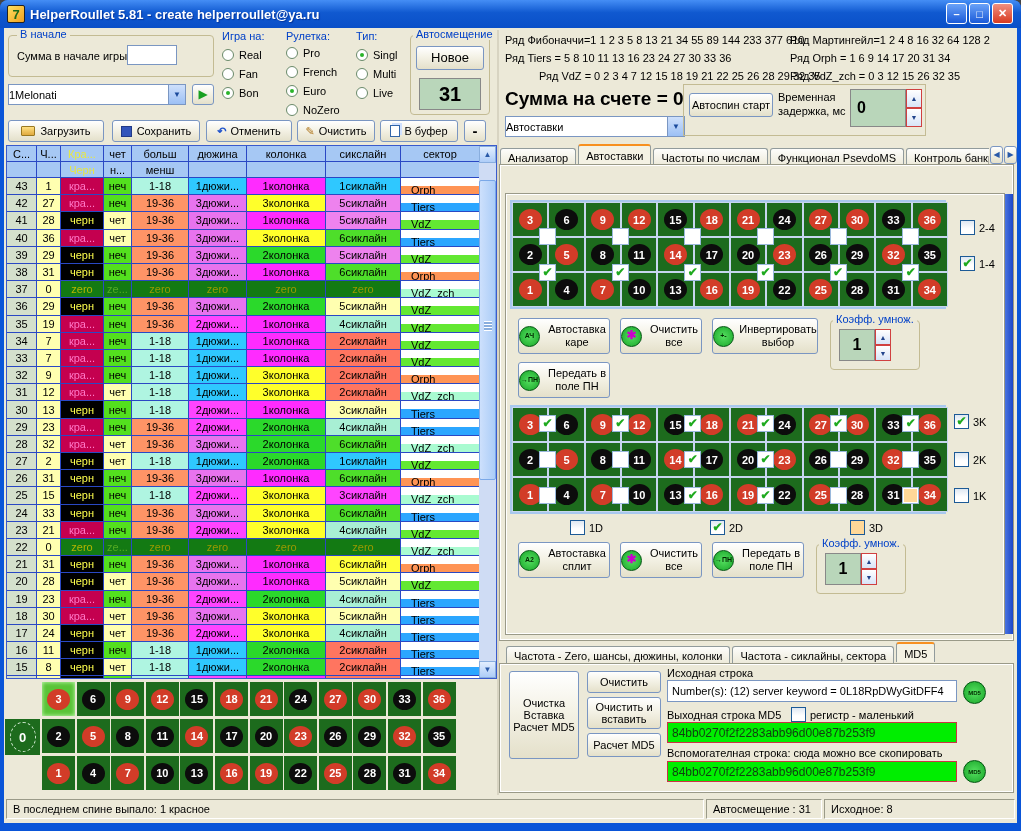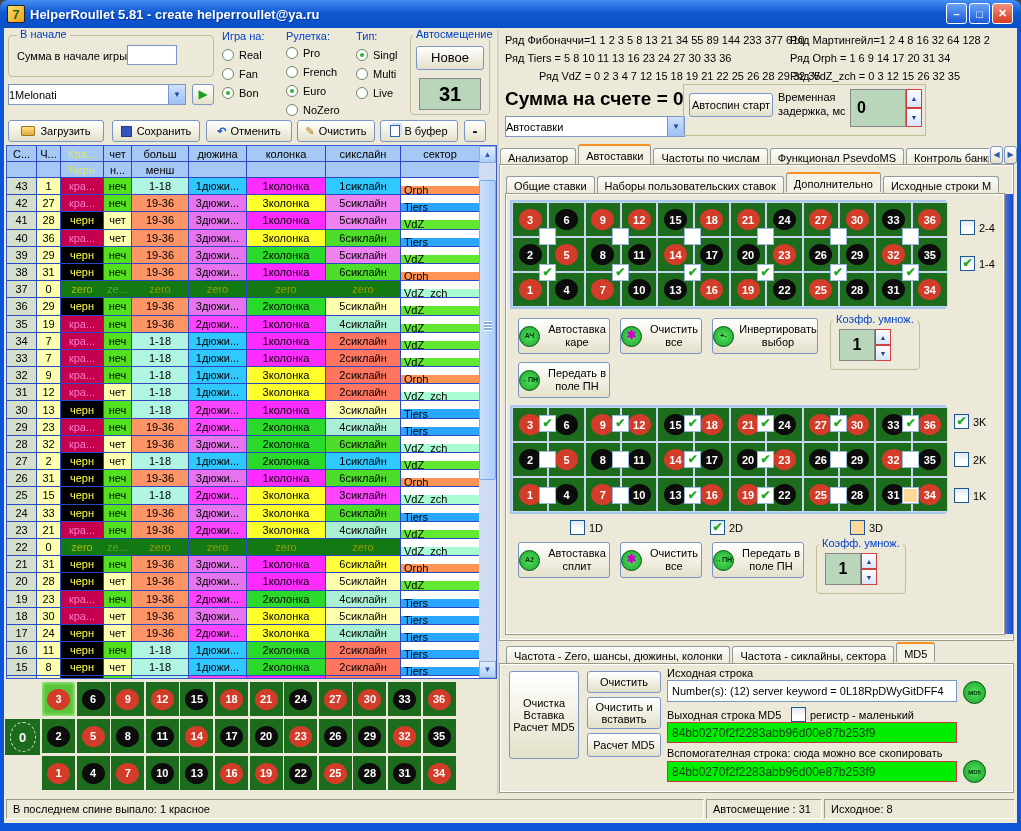--- a/index.html
+++ b/index.html
@@ -38,21 +38,21 @@
   .tab.active{border-top:2px solid #f79020;background:#f4f2e4;position:relative;top:-2px;padding-top:4px;font-weight:normal;}
   .tabbar{display:flex;align-items:flex-end;overflow:hidden;}
   .panel{border:1px solid #fff;outline:1px solid #9a9a88;background:#ece9d8;}
   
   #tablewrap{left:2px;top:117px;width:491px;height:534px;border:1px solid #3a5acc;background:#fff;display:flex;overflow:hidden;}
   #tcols{width:473px;overflow:hidden;}
   .trow{display:flex;height:17.2px;overflow:hidden;}
   .trow.hd{height:16px;}
   .tc{flex:none;border-right:1px solid #2a48c4;border-bottom:1px solid #2a48c4;font-size:11px;
       display:flex;align-items:center;justify-content:center;overflow:hidden;white-space:nowrap;}
-  .tc.sec{justify-content:flex-start;padding-left:3px;margin-top:8px;}
+  .tc.sec{justify-content:flex-start;padding-left:10px;margin-top:8px;}
   .hd .tc{background:#a6c8f4;color:#000;}
   
   #vscroll{width:17px;background:#cfdcf4;display:flex;flex-direction:column;position:relative;}
   .sbtn{height:17px;background:linear-gradient(#e2eefe,#aecdf8);border:1px solid #89aede;color:#2a5aa8;font-size:8px;
         display:flex;align-items:center;justify-content:center;}
   #sthumb{position:absolute;left:0;top:34px;width:17px;height:300px;background:linear-gradient(90deg,#cde0fc,#abcdf8);
           border:1px solid #7aa8e8;border-radius:2px;}
   #sgrip{position:absolute;left:4px;top:140px;width:8px;height:10px;
          background:repeating-linear-gradient(180deg,#fff 0 1px,#89aede 1px 3px);}
   
@@ -709,26 +709,20 @@
         <div class="tab">Анализатор</div>
         <div class="tab active">Автоставки</div>
         <div class="tab">Частоты по числам</div>
         <div class="tab">Функционал PsevdoMS</div>
         <div class="tab">Контроль банкро</div>
       </div>
     <div class="abs btn" style="left:986px;top:118px;width:13px;height:18px;font-size:8px;color:#2a5aa8;">◀</div>
     <div class="abs btn" style="left:1000px;top:118px;width:13px;height:18px;font-size:8px;color:#2a5aa8;">▶</div>
 
     <div class="abs panel" style="left:496px;top:137px;width:513px;height:475px;"></div>
-    <div class="abs tabbar" style="left:502px;top:142px;width:500px;height:24px;" id="tabssub">
-        <div class="tab">Общие ставки</div>
-        <div class="tab">Наборы пользовательских ставок</div>
-        <div class="tab active">Дополнительно</div>
-        <div class="tab">Исходные строки М</div>
-      </div>
     <div class="abs panel" style="left:502px;top:166px;width:498px;height:440px;"></div>
     <div class="abs" style="left:1001px;top:166px;width:8px;height:440px;background:linear-gradient(90deg,#4a74e0,#1a46c8);"></div>
 
     <div class="bggrid" style="left:506px;top:172px;height:109px;" id="grid1">
         <div class="grow">
           <div class="gcell">
             <div class="numcirc red">3</div>
           </div>
           <div class="gcell">
             <div class="numcirc black">6</div>

